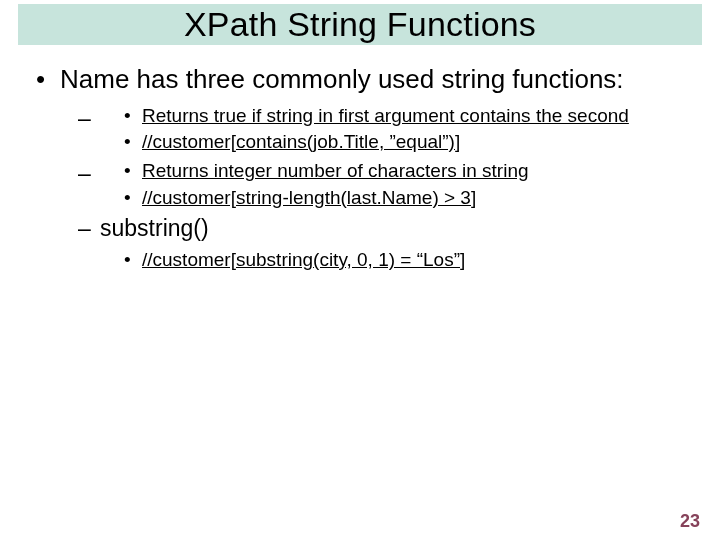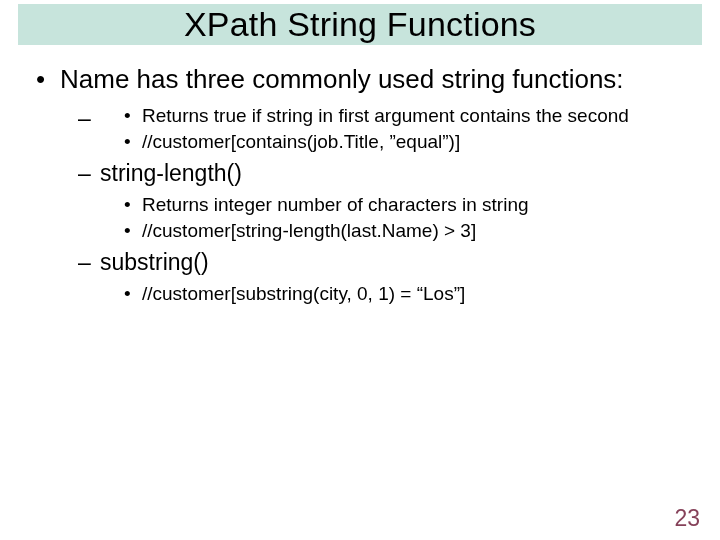--- a/index.html
+++ b/index.html
@@ -42,34 +42,35 @@
   }
 
   .lvl2 { margin: 8px 0 0 18px; }
   .lvl2 > li { position: relative; padding-left: 22px; font-size: 23px; line-height: 1.3; margin: 4px 0 2px 0; }
   .lvl2 > li::before {
     content: "–";
     position: absolute; left: 0; top: 0;
     font-size: 23px; color: #000;
   }
 
-  .lvl3 { margin: 4px 0 0 24px; }
+  .lvl3 { margin: 4px 0 0 24px; text-decoration: underline; }
   .lvl3 > li { position: relative; padding-left: 18px; font-size: 19px; line-height: 1.3; margin: 2px 0; }
   .lvl3 > li::before {
     content: "•";
     position: absolute; left: 0; top: 0;
     font-size: 19px; color: #000;
   }
 
   .slide-number {
     position: absolute;
     right: 20px;
     bottom: 12px;
-    font-size: 23px;
+    font-size: 18px;
     color: #86425a;
+    font-weight: bold;
   }
 </style>
 </head>
 <body>
 
 <div class="slide">
 
   <div class="title-bar">
     <h1>XPath String Functions</h1>
   </div>
@@ -78,21 +79,20 @@
     <li>
       <span>Name has three commonly used string functions:</span>
       <ul class="lvl2">
         <li>
           <ul class="lvl3">
             <li>Returns true if string in first argument contains the second</li>
             <li>//customer[contains(job.Title, ”equal”)]</li>
           </ul>
         </li>
         <li>
-          <span>string-length()</span>
           <ul class="lvl3">
             <li>Returns integer number of characters in string</li>
             <li>//customer[string-length(last.Name) &gt; 3]</li>
           </ul>
         </li>
         <li>
           <span>substring()</span>
           <ul class="lvl3">
             <li>//customer[substring(city, 0, 1) = “Los”]</li>
           </ul>

